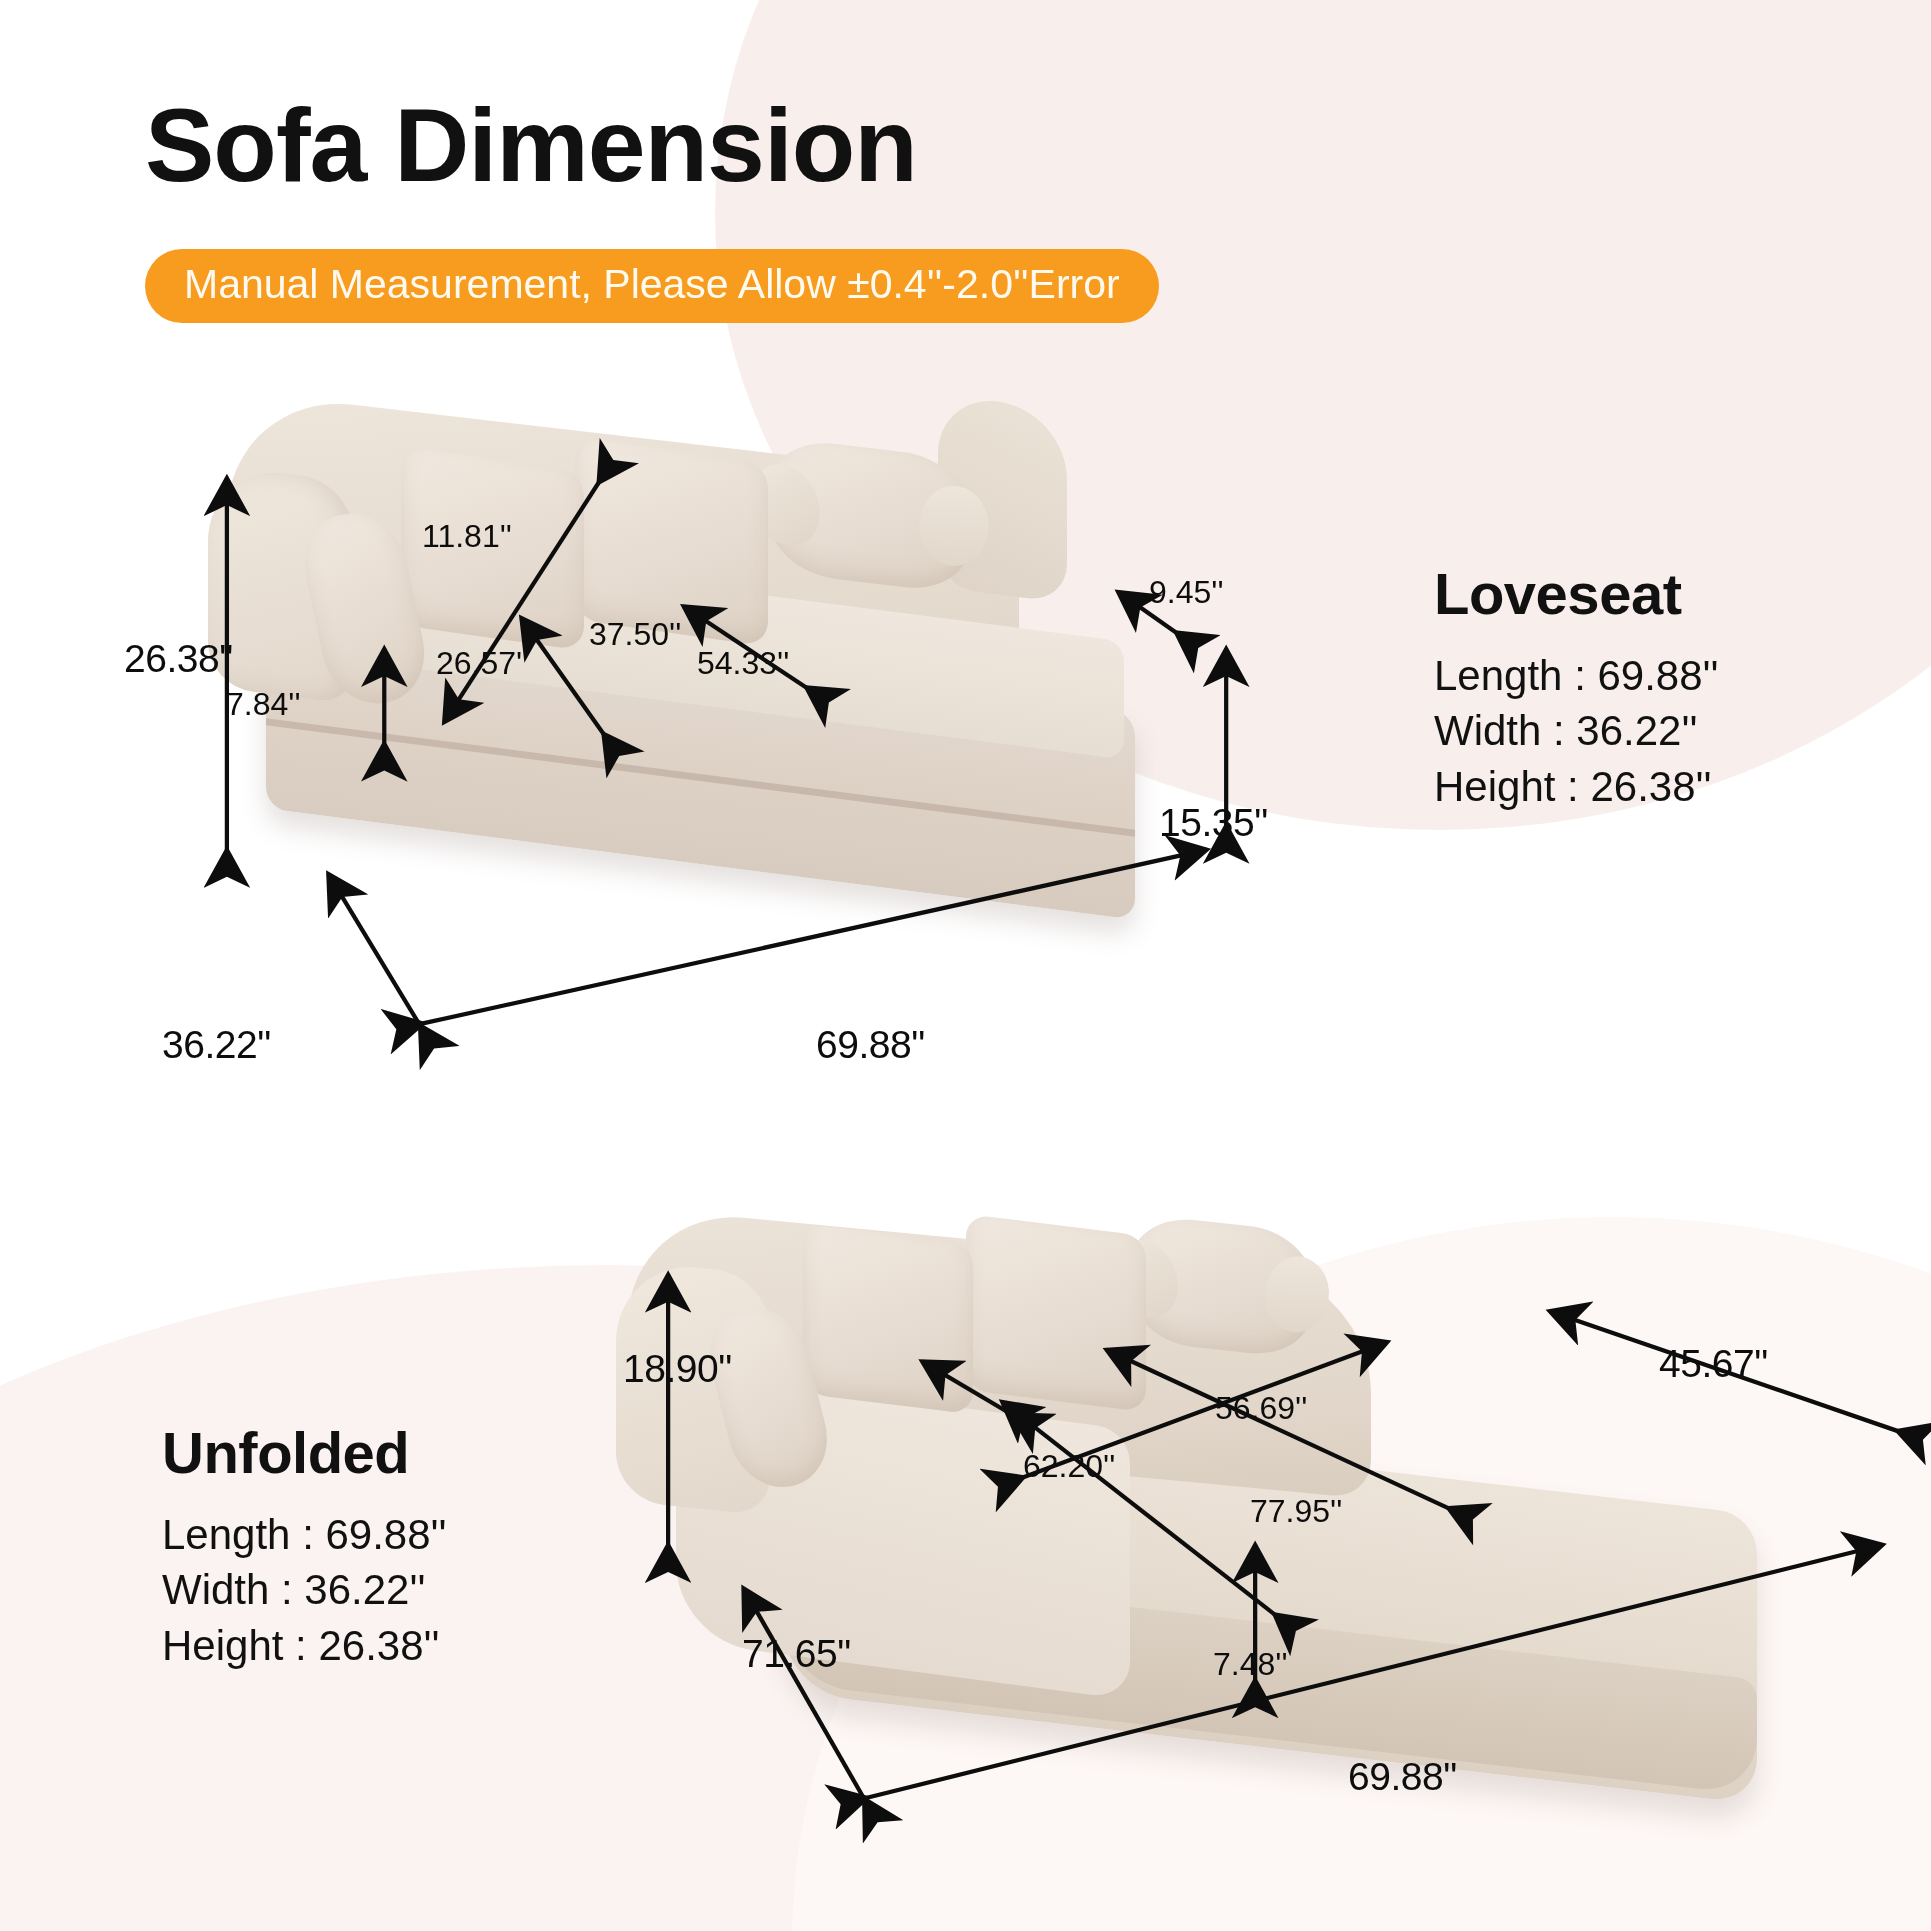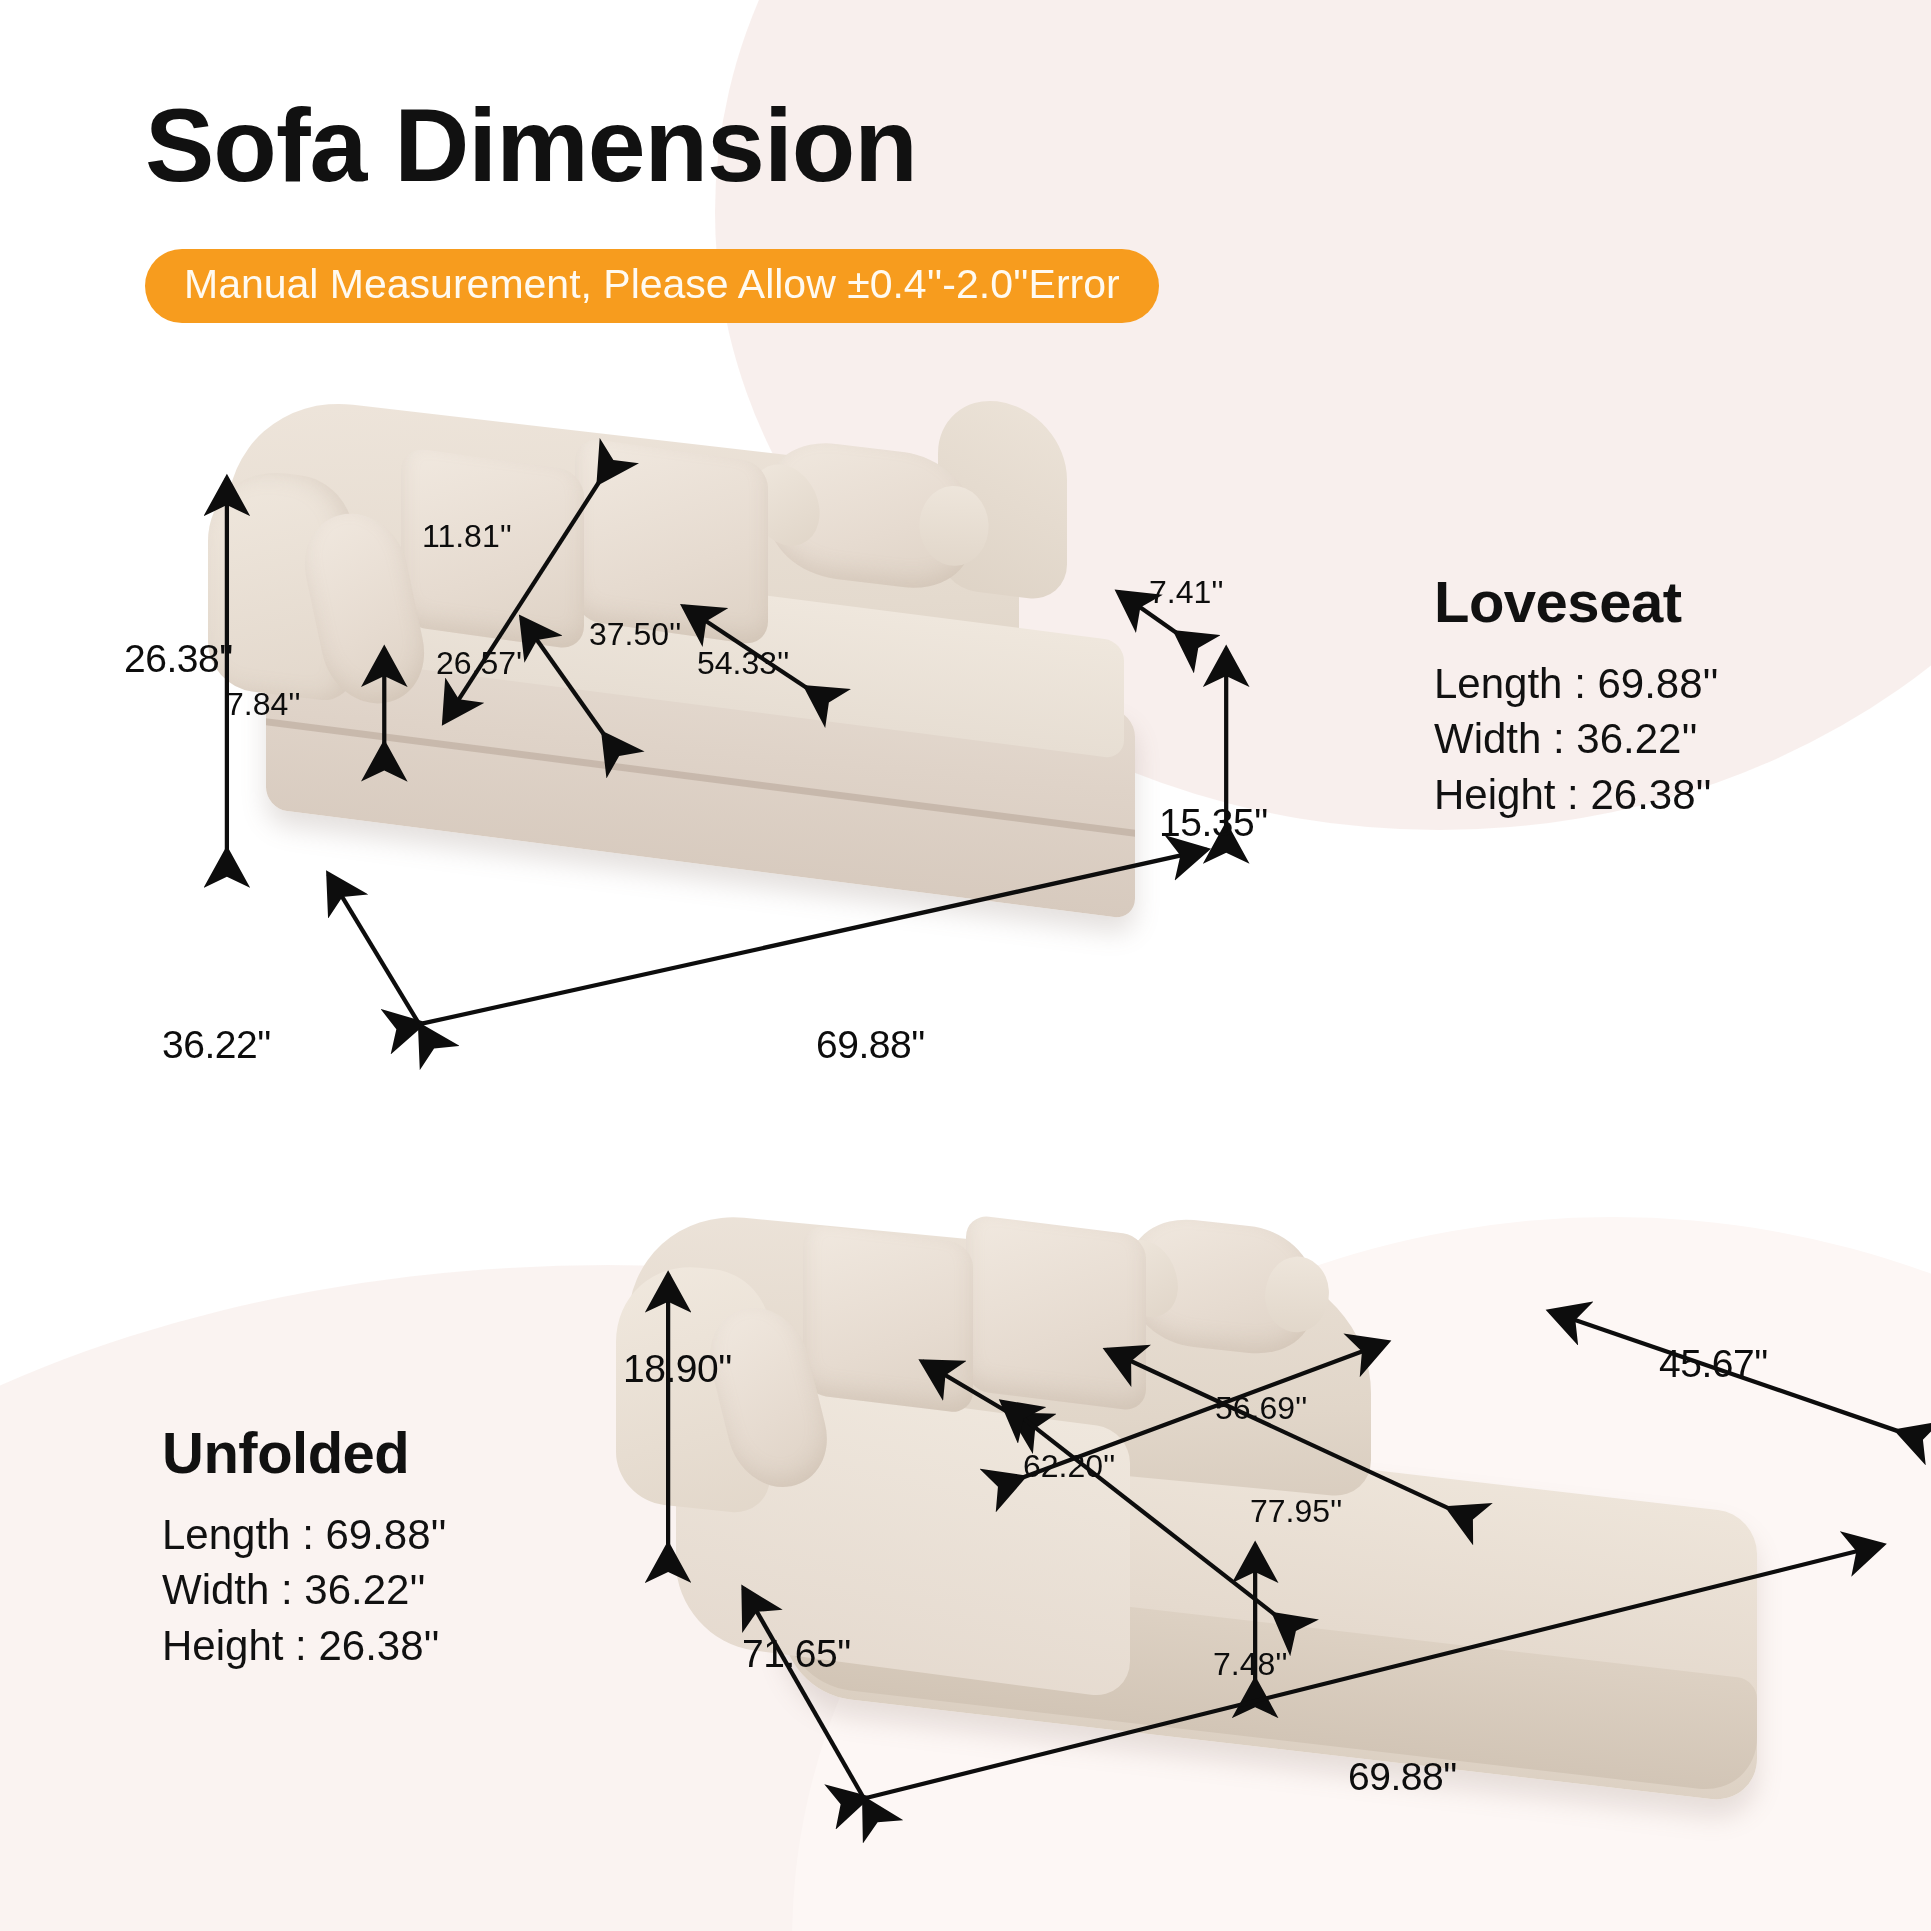--- a/index.html
+++ b/index.html
@@ -187,21 +187,21 @@
     position:absolute; color:#0d0d0d; white-space:nowrap;
     font-family:"Liberation Sans", sans-serif;
   }
   .dlabel.bold { font-weight:normal; font-size:39px; letter-spacing:-0.5px; }
   .dlabel.reg  { font-weight:normal; font-size:32px; }
 
   
   .spec { position:absolute; color:#111; }
   .spec h2 { font-size:58px; font-weight:bold; letter-spacing:-0.5px; margin-bottom:21px; }
   .spec .line { font-size:42px; font-weight:normal; line-height:1.32; white-space:nowrap; }
-  .spec-loveseat { left:1434px; top:560px;margin-top:8px; }
+  .spec-loveseat { left:1434px; top:560px; }
   .spec-unfolded { left:162px; top:1419px; }
 </style>
 </head>
 <body>
 
 <div class="bg-wash">
   <div class="blob-a"></div>
   <div class="blob-b"></div>
   <div class="blob-c"></div>
 </div>
@@ -269,21 +269,21 @@
         <line x1="898" y1="1862" x2="1950" y2="1600"></line>
       </g>
     </svg>
 
     <div class="dlabel bold" style="left:124px;  top:637px;">26.38''</div>
     <div class="dlabel reg" style="left:226px;  top:686px;">7.84''</div>
     <div class="dlabel reg" style="left:422px;  top:518px;">11.81''</div>
     <div class="dlabel reg" style="left:436px;  top:645px;">26.57''</div>
     <div class="dlabel reg" style="left:589px;  top:616px;">37.50''</div>
     <div class="dlabel reg" style="left:697px;  top:645px;">54.33''</div>
-    <div class="dlabel reg" style="left:1149px; top:574px;">7.41''</div>
+    <div class="dlabel reg" style="left:1149px; top:574px;">9.45''</div>
     <div class="dlabel bold" style="left:1159px; top:801px;">15.35''</div>
     <div class="dlabel bold" style="left:162px;  top:1023px;">36.22''</div>
     <div class="dlabel bold" style="left:816px;  top:1023px;">69.88''</div>
 
     <div class="dlabel bold" style="left:623px;  top:1347px;">18.90''</div>
     <div class="dlabel reg" style="left:1215px; top:1390px;">56.69''</div>
     <div class="dlabel reg" style="left:1023px; top:1448px;">62.20''</div>
     <div class="dlabel reg" style="left:1250px; top:1493px;">77.95''</div>
     <div class="dlabel bold" style="left:1659px; top:1342px;">45.67''</div>
     <div class="dlabel bold" style="left:742px;  top:1632px;">71.65''</div>

